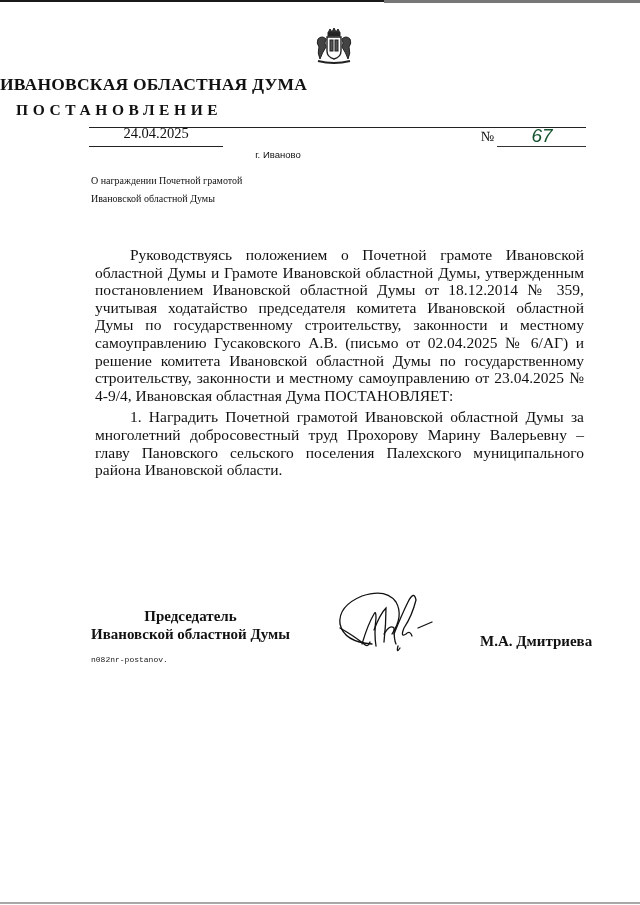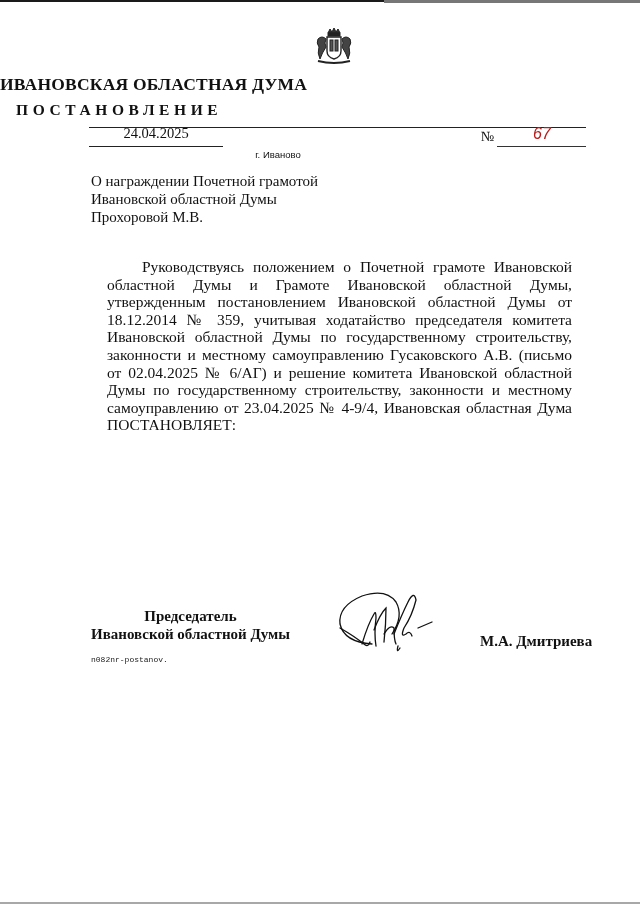--- a/index.html
+++ b/index.html
@@ -14,32 +14,32 @@
     font-family: "Liberation Serif", serif; font-weight: bold; font-size: 17.5px; letter-spacing: 0.2px; }
   .doc-type { position: absolute; left: 16px; width: 640px; top: 101px; text-align: left;
     font-family: "Liberation Serif", serif; font-weight: bold; font-size: 15.5px; letter-spacing: 4.6px; }
 
   .rule-top { position: absolute; left: 89px; top: 127px; width: 497px; height: 1px; background: #222; }
   .date-field { position: absolute; left: 89px; top: 125px; width: 134px; height: 20px;
     font-family: "Liberation Serif", serif; font-size: 14.5px; text-align: center; }
   .date-rule { position: absolute; left: 89px; top: 146px; width: 134px; height: 1px; background: #222; }
   .num-label { position: absolute; left: 481px; top: 129px; font-family: "Liberation Serif", serif; font-size: 14px; }
   .num-value { position: absolute; left: 497px; top: 125px; width: 90px; text-align: center;
-    font-family: "Liberation Sans", sans-serif; font-style: italic; font-size: 16px; color: #b91c1c; }
+    font-family: "Liberation Sans", sans-serif; font-style: italic; font-size: 19px; color: #14532d; }
   .num-rule { position: absolute; left: 497px; top: 146px; width: 89px; height: 1px; background: #333; }
   .city { position: absolute; left: 0; width: 516px; top: 149px; text-align: center;
     font-family: "Liberation Sans", sans-serif; font-size: 9.5px; padding-left: 40px; box-sizing: border-box; }
 
   .subject { position: absolute; left: 91px; top: 172px; width: 300px;
-    font-family: "Liberation Serif", serif; font-size: 15px; line-height: 18px; }
+    font-family: "Liberation Serif", serif; font-size: 10px; line-height: 18px; }
   .subject div { white-space: nowrap; }
 
   .body { position: absolute; left: 91px; top: 242px; width: 497px;
     font-family: "Liberation Serif", serif; font-size: 15.5px; line-height: 17.6px; text-align: justify; }
-  .body p { margin: 16px; text-indent: 35px; }
+  .body p { margin: 4px; text-indent: 35px; }
 
   .sign-block { position: absolute; left: 91px; top: 607px;
     font-family: "Liberation Serif", serif; font-weight: bold; font-size: 15px; line-height: 18px; text-align: center; }
   .signature { position: absolute; left: 334px; top: 584px; width: 110px; height: 72px; }
   .signer-name { position: absolute; left: 480px; top: 625px;
     font-family: "Liberation Serif", serif; font-weight: bold; font-size: 15px; margin-top: 8px; }
   .file-ref { position: absolute; left: 91px; top: 655px;
     font-family: Liberation Mono, monospace; font-size: 8px; color: #222; }
 </style>
 </head>
@@ -73,25 +73,25 @@
 <div class="date-field">24.04.2025</div>
 <div class="date-rule"></div>
 <div class="num-label">№</div>
 <div class="num-value">67</div>
 <div class="num-rule"></div>
 <div class="city">г. Иваново</div>
 
 <div class="subject">
   <div>О награждении Почетной грамотой</div>
   <div>Ивановской областной Думы</div>
-  <div>Прохоровой М.В.</div>
 </div>
 
 <div class="body">
   <p>Руководствуясь положением о Почетной грамоте Ивановской областной Думы и Грамоте Ивановской областной Думы, утвержденным постановлением Ивановской областной Думы от 18.12.2014 № 359, учитывая ходатайство председателя комитета Ивановской областной Думы по государственному строительству, законности и местному самоуправлению Гусаковского А.В. (письмо от 02.04.2025 № 6/АГ) и решение комитета Ивановской областной Думы по государственному строительству, законности и местному самоуправлению от 23.04.2025 № 4-9/4, Ивановская областная Дума ПОСТАНОВЛЯЕТ:</p>
+  <p>1. Наградить Почетной грамотой Ивановской областной Думы за многолетний добросовестный труд Прохорову Марину Валерьевну – главу Пановского сельского поселения Палехского муниципального района Ивановской области.</p>
 </div>
 
 <div class="sign-block">
   <div>Председатель</div>
   <div>Ивановской областной Думы</div>
 </div>
 
 <svg class="signature" viewBox="0 0 110 72">
   <g fill="none" stroke="#111" stroke-width="1.3" stroke-linecap="round">
     <path d="M38 60 Q10 58 6 40 Q4 22 28 12 Q52 4 62 18 Q70 32 58 50"></path>

